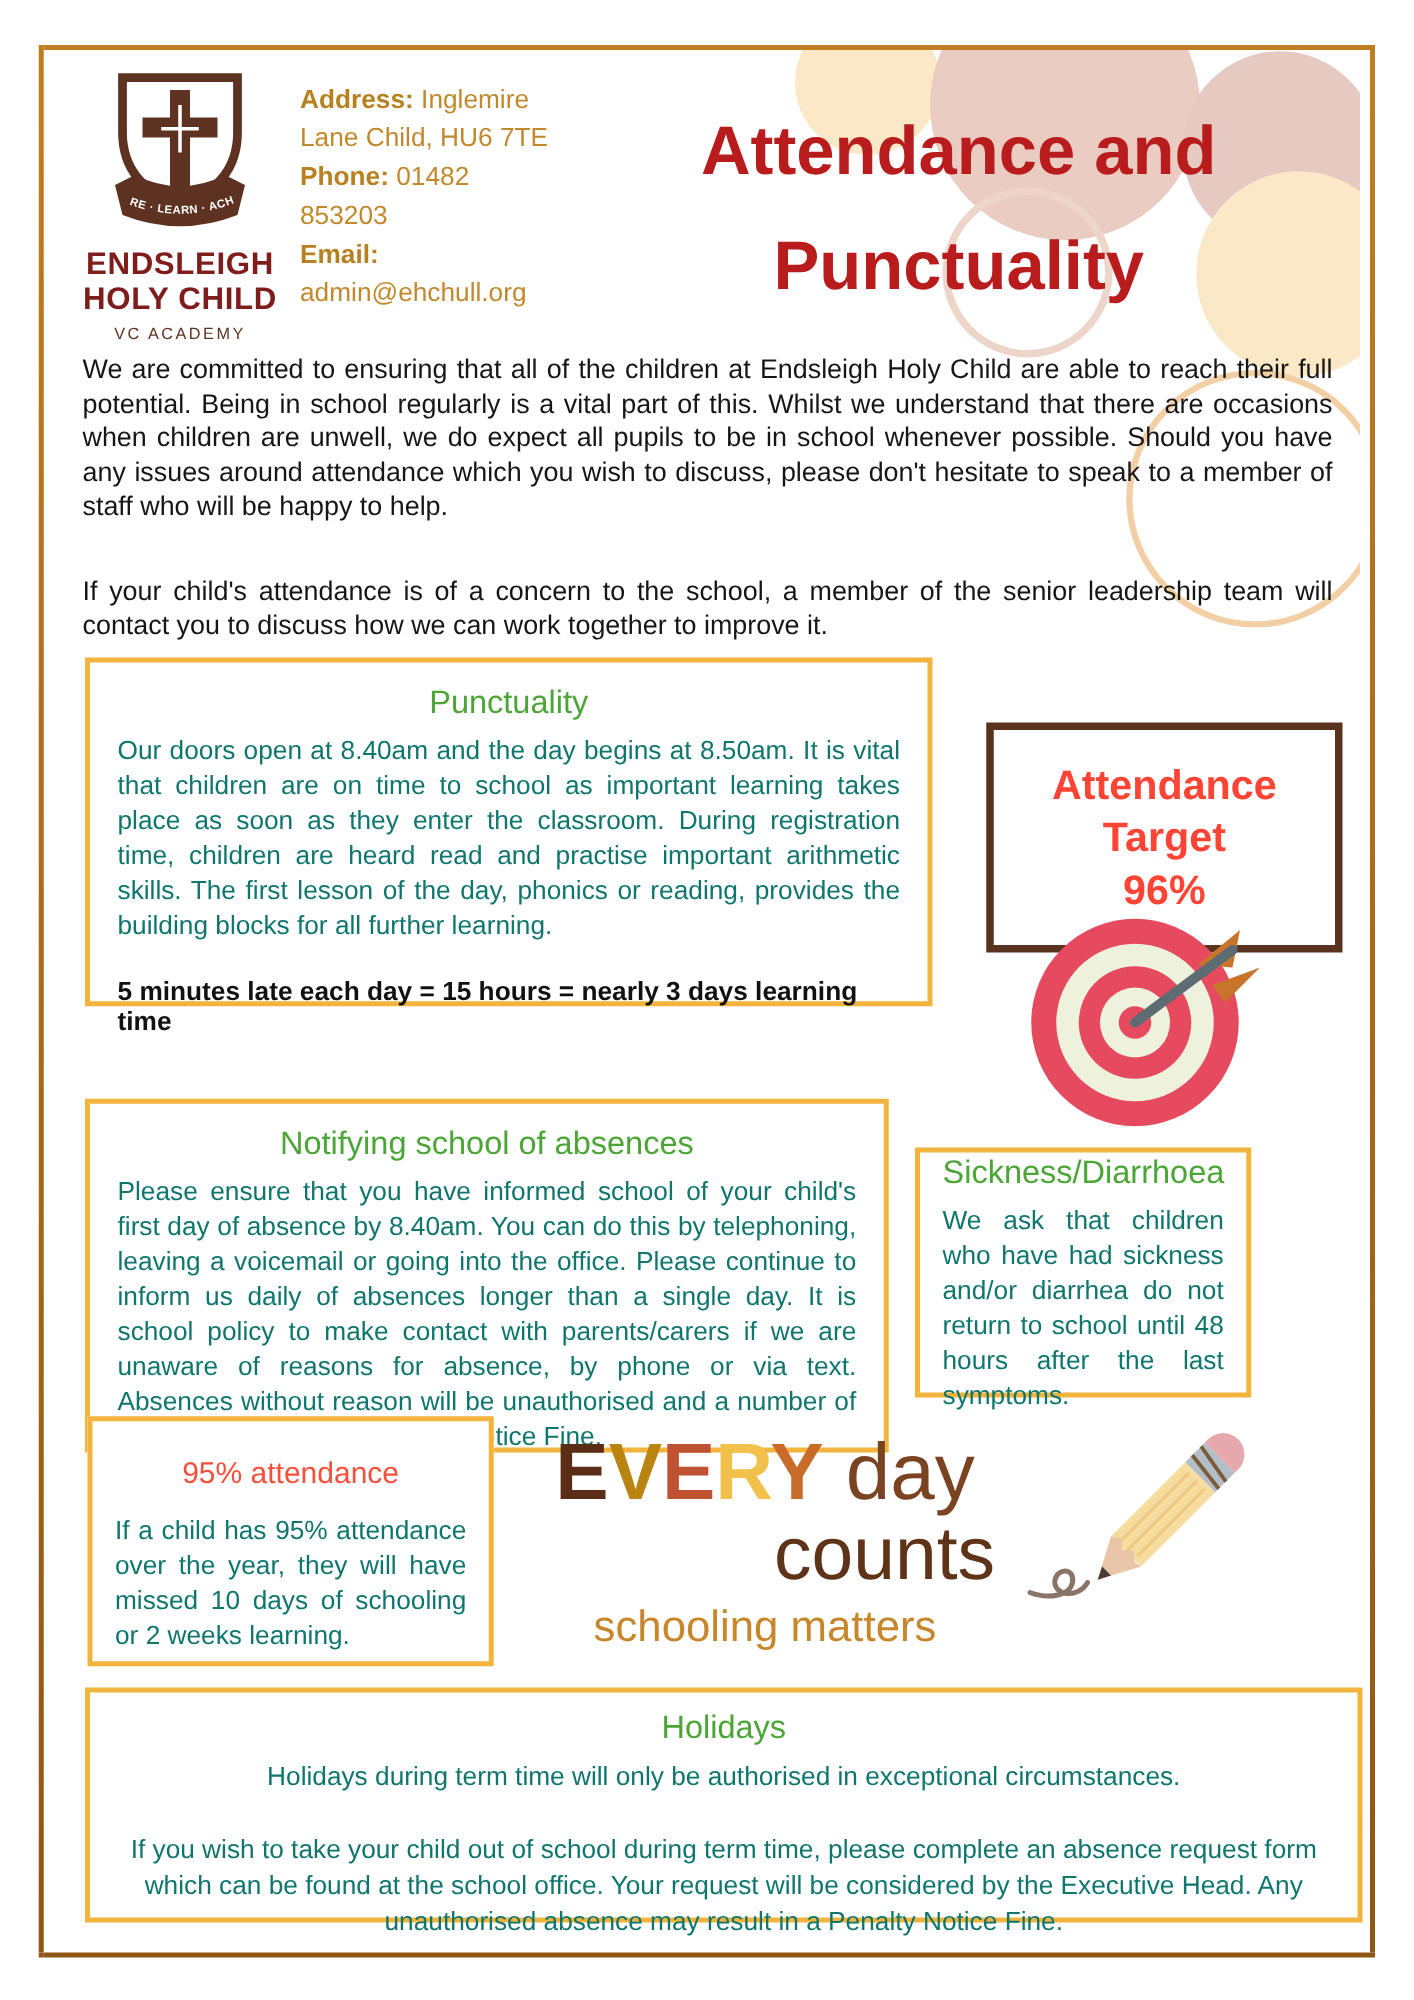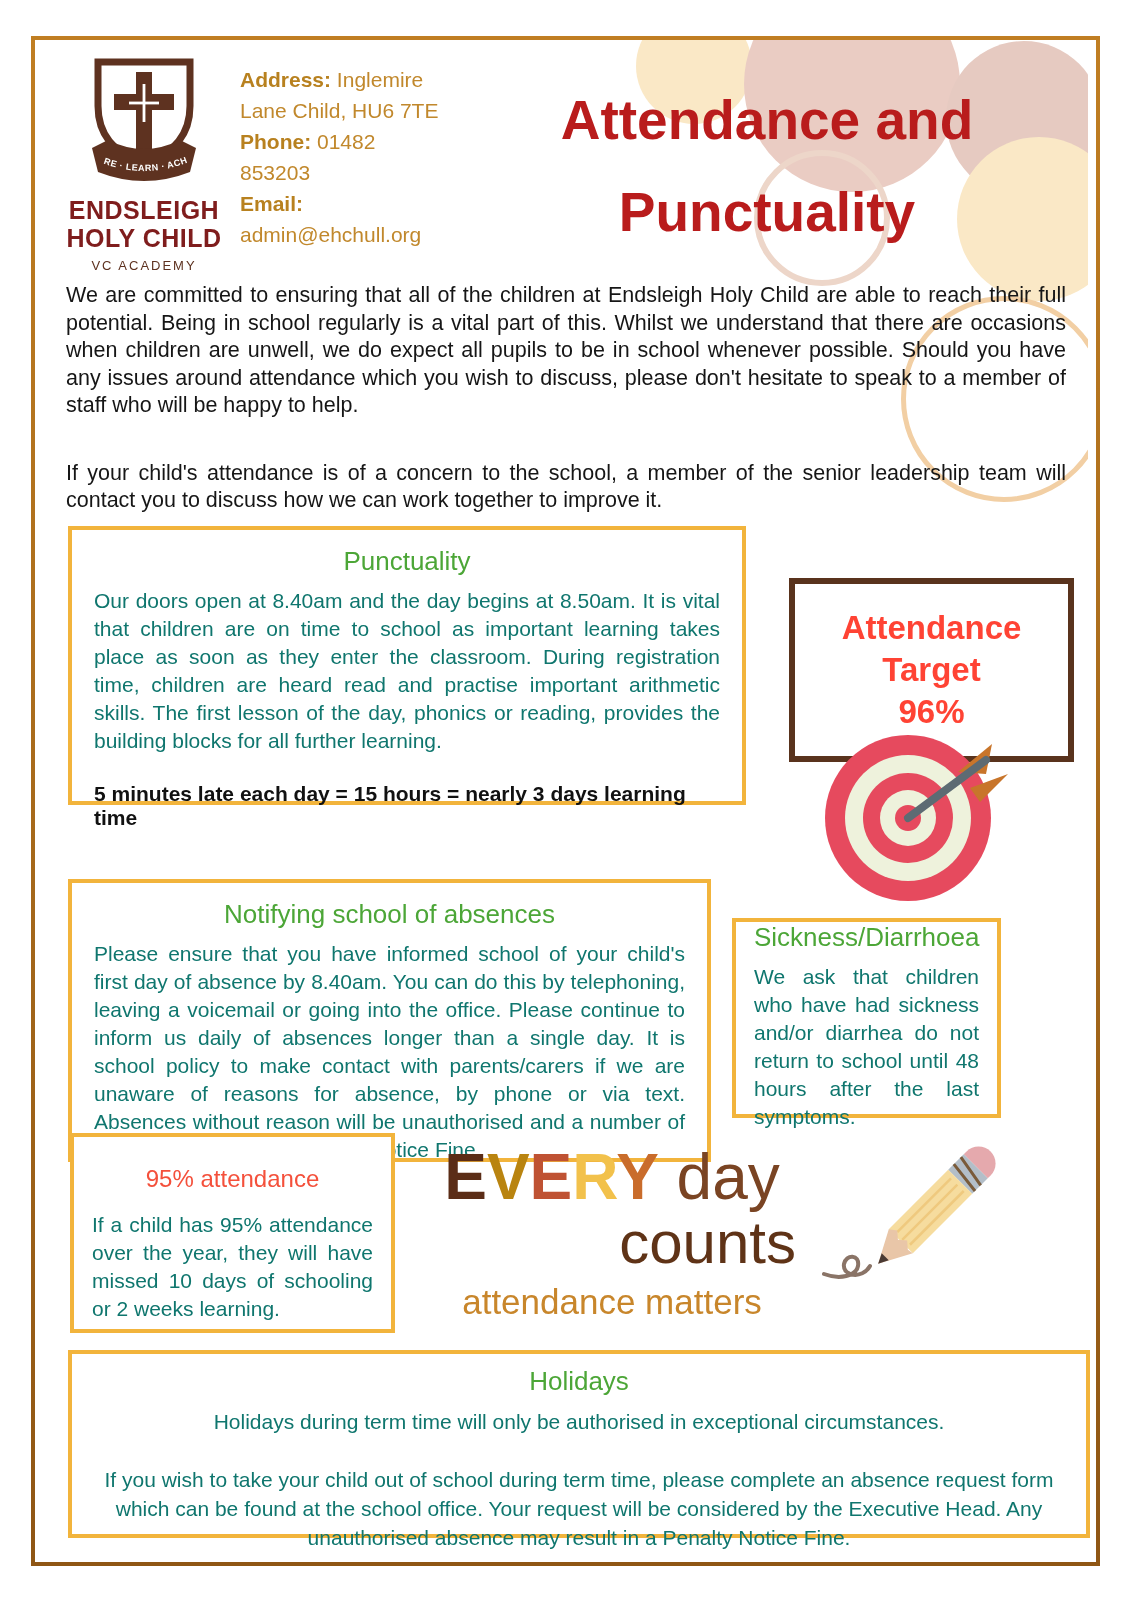--- a/index.html
+++ b/index.html
@@ -163,21 +163,21 @@
 <div class="abs gold-box box95">
   <h2 class="box-heading">95% attendance</h2>
   <p class="box-body">If a child has 95% attendance over the year, they will have missed 10 days of schooling or 2 weeks learning.</p>
 </div>
 
 <div class="abs everyday">
   <div class="ed-line1">
     <span style="color:#5B2D17">E</span><span style="color:#B98410">V</span><span style="color:#BF5233">E</span><span style="color:#F2C14B">R</span><span style="color:#C96C2B">Y</span><span class="word-day"> day</span>
   </div>
   <div class="ed-line2">counts</div>
-  <div class="ed-tagline">attendance matters</div>
+  <div class="ed-tagline">schooling matters</div>
 </div>
 
 <div class="abs pencil">
   <svg width="200" height="170" viewBox="0 0 200 170">
     <path d="M58,124 c-8,14 -28,10 -26,-2 c2,-10 16,-10 14,2 c-2,10 -18,14 -34,8" fill="none" stroke="#8A7467" stroke-width="4" stroke-linecap="round"></path>
     <g transform="translate(110,78) rotate(45)">
       <path d="M-17,-76 v-4 a17,17 0 0 1 34,0 v4 z" fill="#E5A9AD"></path>
       <rect x="-17" y="-76" width="34" height="22" fill="#B3BEC8"></rect>
       <path d="M-17,-72 L17,-66 M-17,-62 L17,-58" stroke="#7A5B3A" stroke-width="3" fill="none"></path>
       <rect x="-17" y="-54" width="34" height="84" fill="#F6DC9E"></rect>

